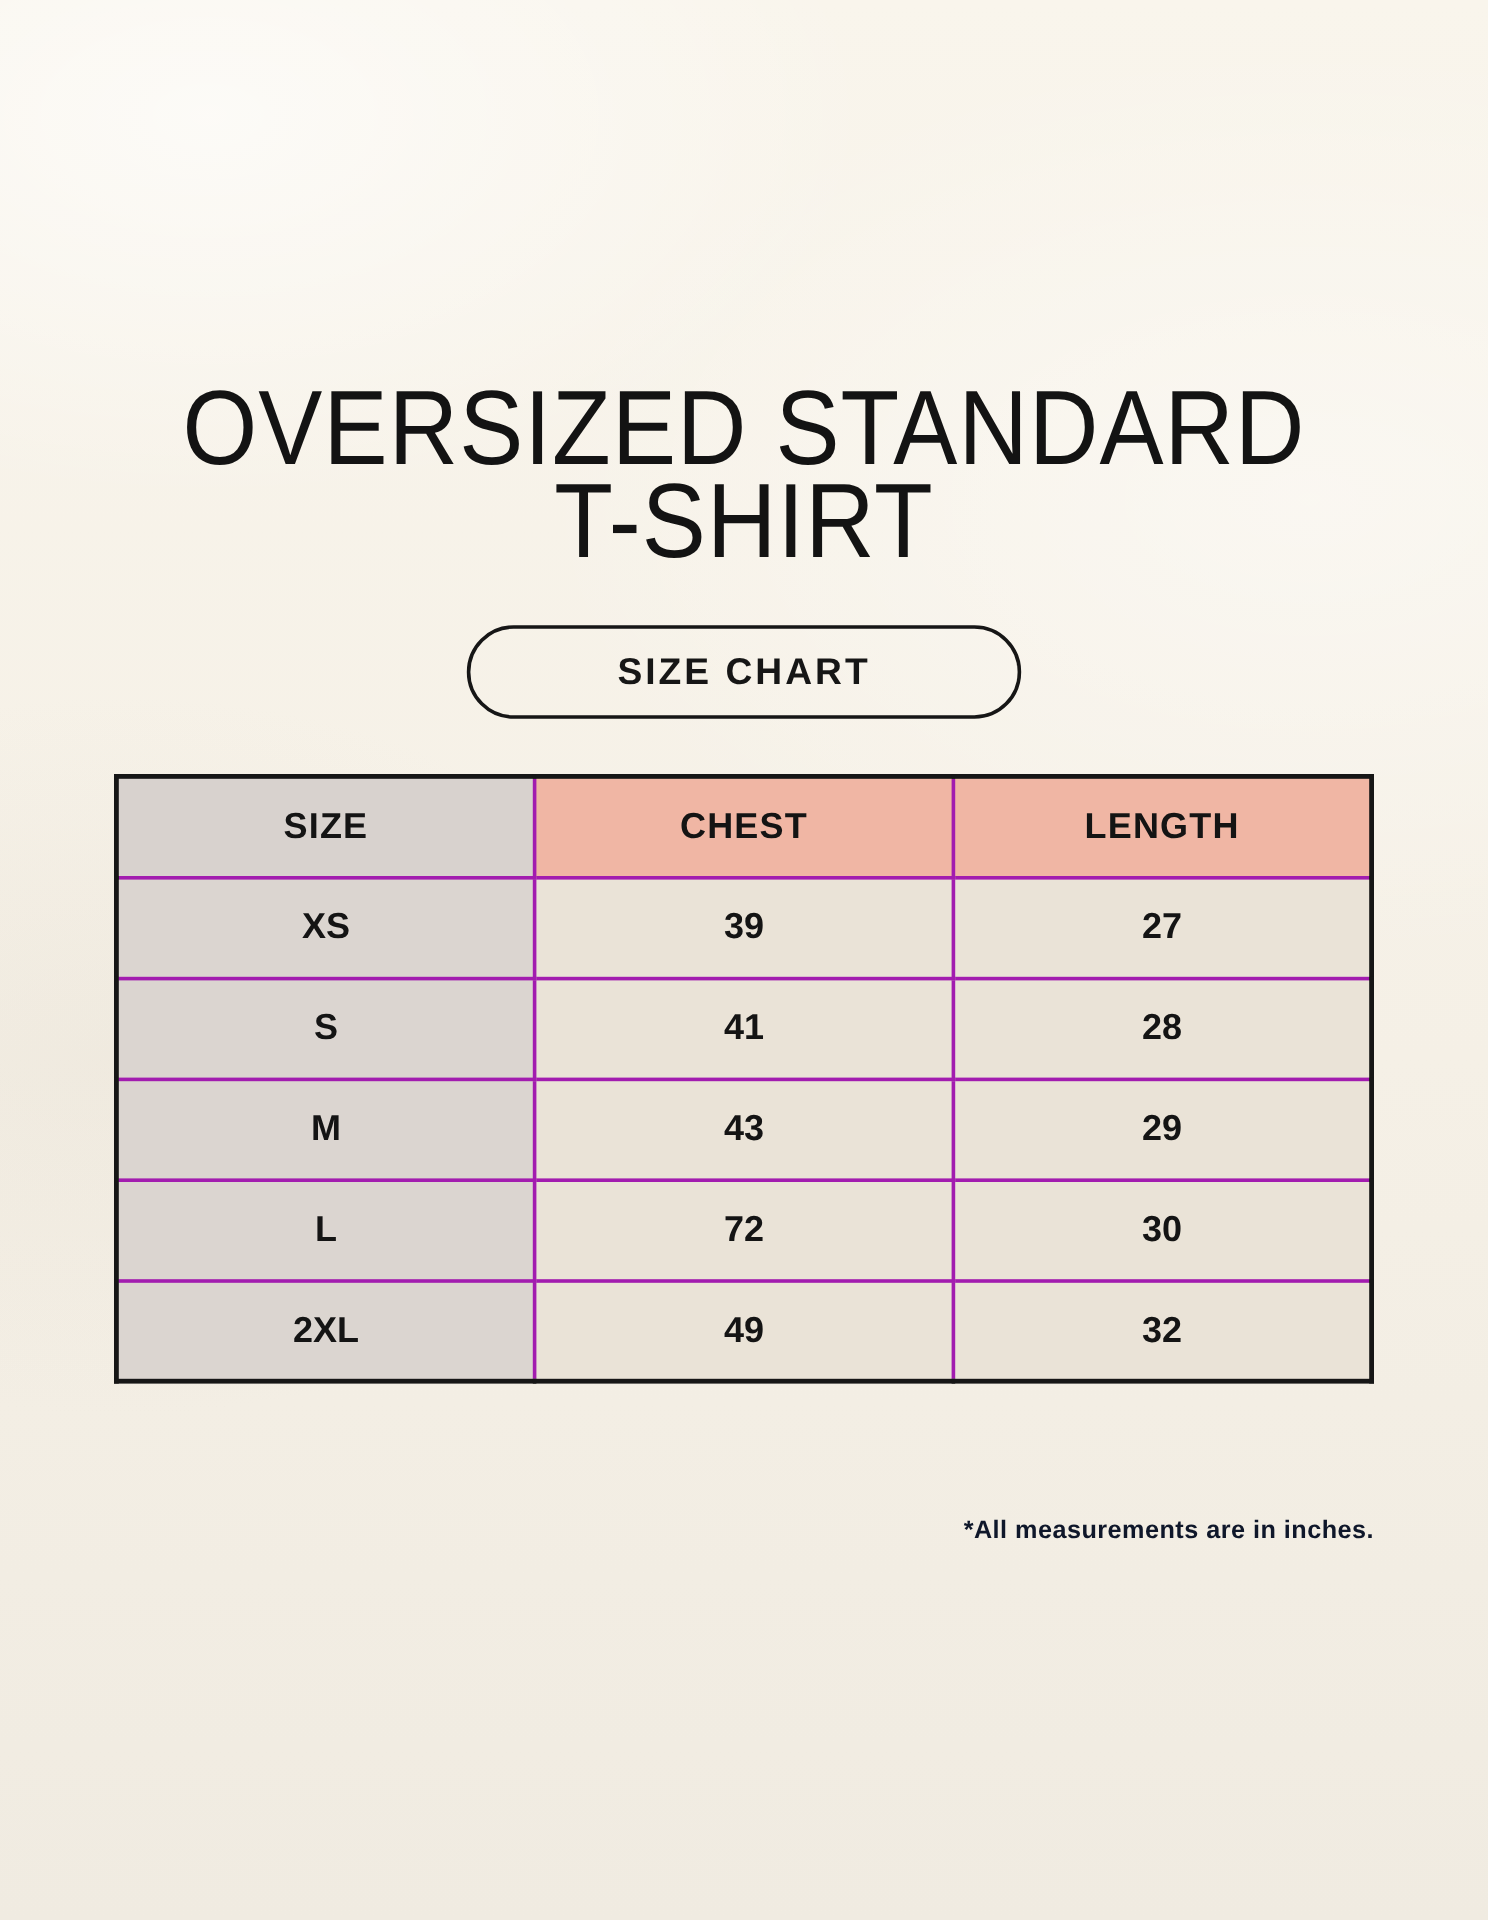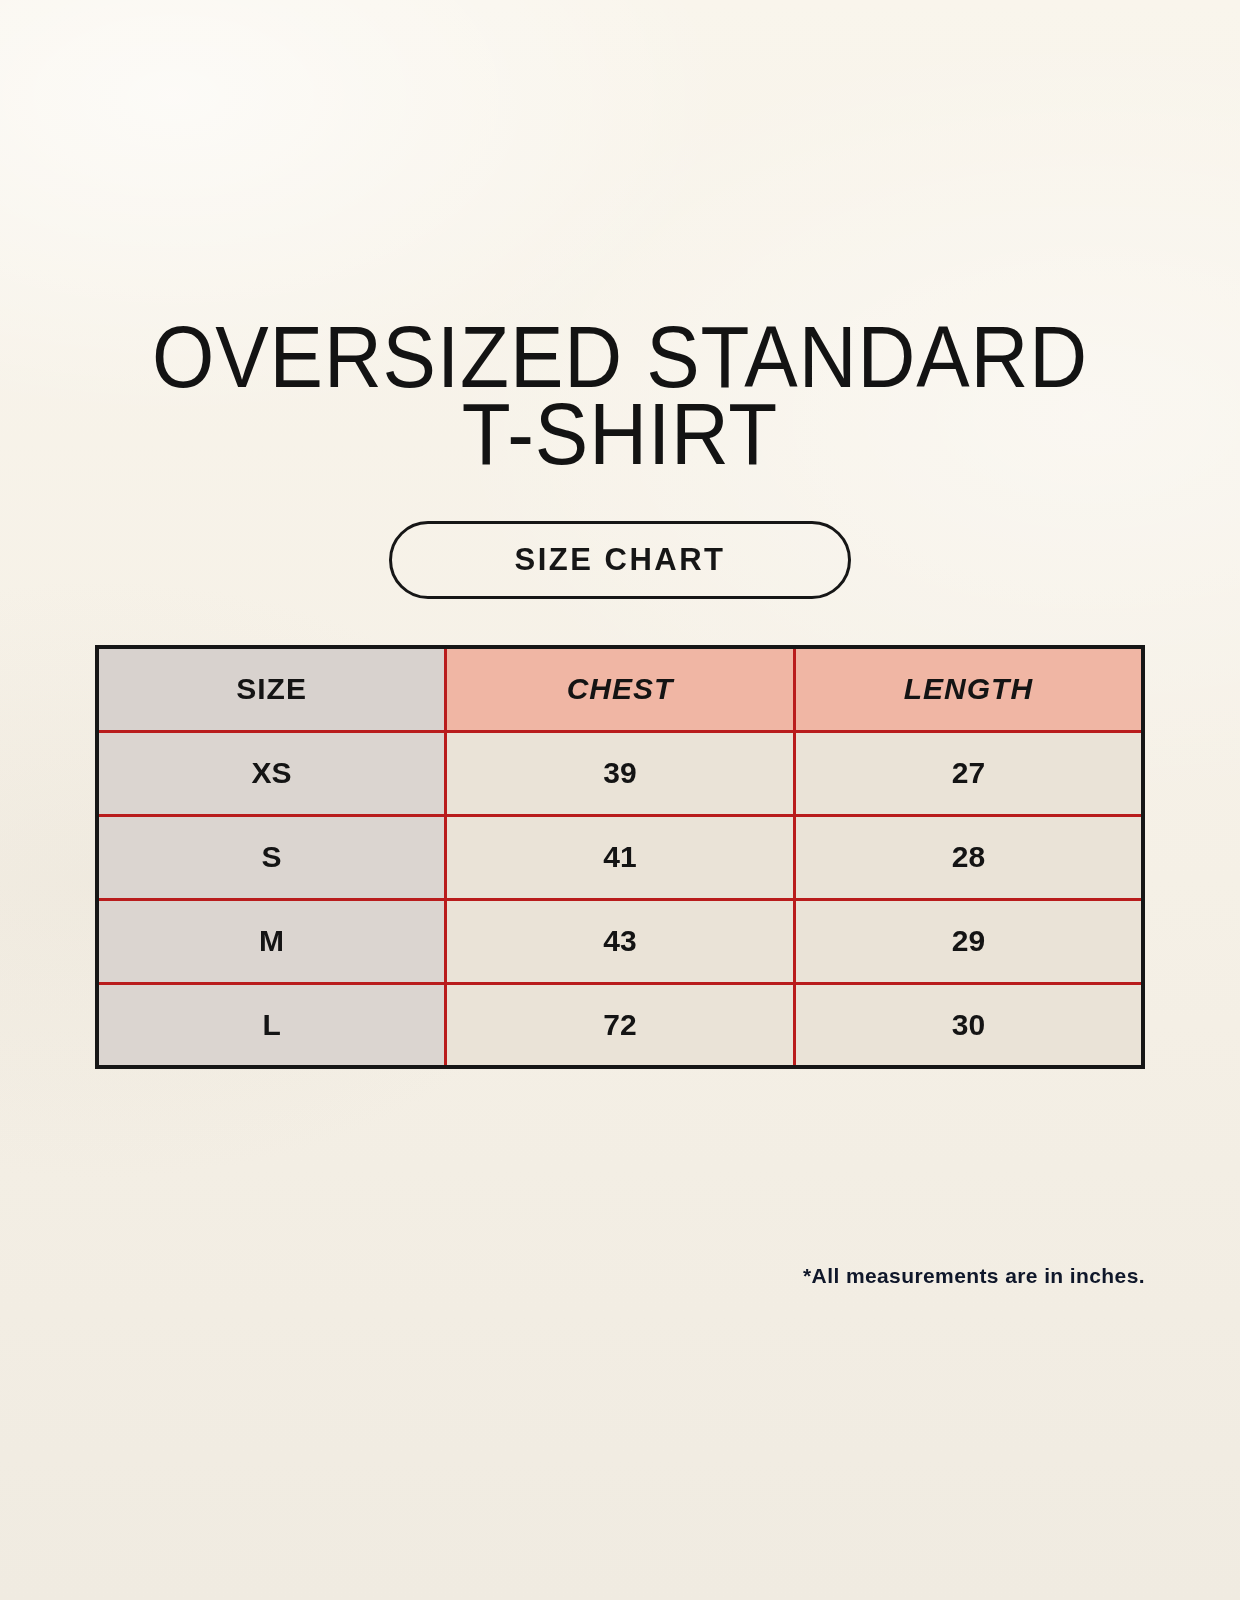--- a/index.html
+++ b/index.html
@@ -54,32 +54,32 @@
   table.size-table {
     position: absolute;
     top: 645px;
     left: 95px;
     width: 1050px;
     border-collapse: collapse;
     table-layout: fixed;
     border: 4px solid #161616;
   }
   .size-table th, .size-table td {
-    border: 3px solid #b91c1c;
+    border: 3px solid #a21caf;
     height: 84px;
     text-align: center;
     vertical-align: middle;
   }
   .size-table th {
     font-size: 30px;
     font-weight: 700;
     letter-spacing: 1px;
   }
   .size-table th.col-size  { background: #d8d2ce; }
-  .size-table th.col-chest, .size-table th.col-length { background: #f0b6a4; font-style: italic; }
+  .size-table th.col-chest, .size-table th.col-length { background: #f0b6a4; }
   .size-table td.cell-size {
     background: #dbd5d0;
     font-size: 30px;
     font-weight: 700;
   }
   .size-table td.cell-value {
     background: #eae3d7;
     font-size: 30px;
     font-weight: 700;
   }
@@ -131,18 +131,23 @@
       <tr>
         <td class="cell-size">M</td>
         <td class="cell-value">43</td>
         <td class="cell-value">29</td>
       </tr>
       <tr>
         <td class="cell-size">L</td>
         <td class="cell-value">72</td>
         <td class="cell-value">30</td>
       </tr>
+      <tr>
+        <td class="cell-size">2XL</td>
+        <td class="cell-value">49</td>
+        <td class="cell-value">32</td>
+      </tr>
     </tbody>
   </table>
 
   <div class="footnote">*All measurements are in inches.</div>
 
 </div>
 
 </body></html>

